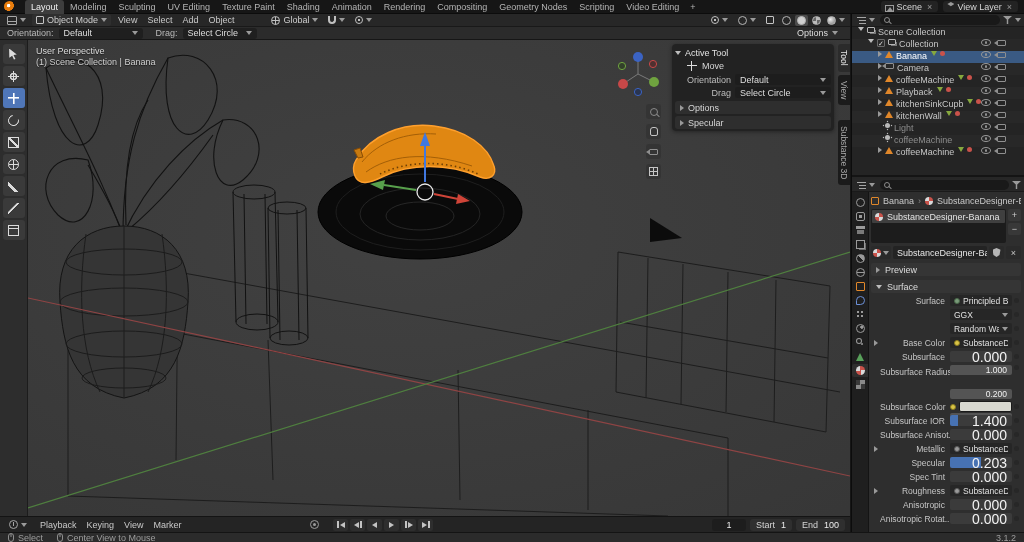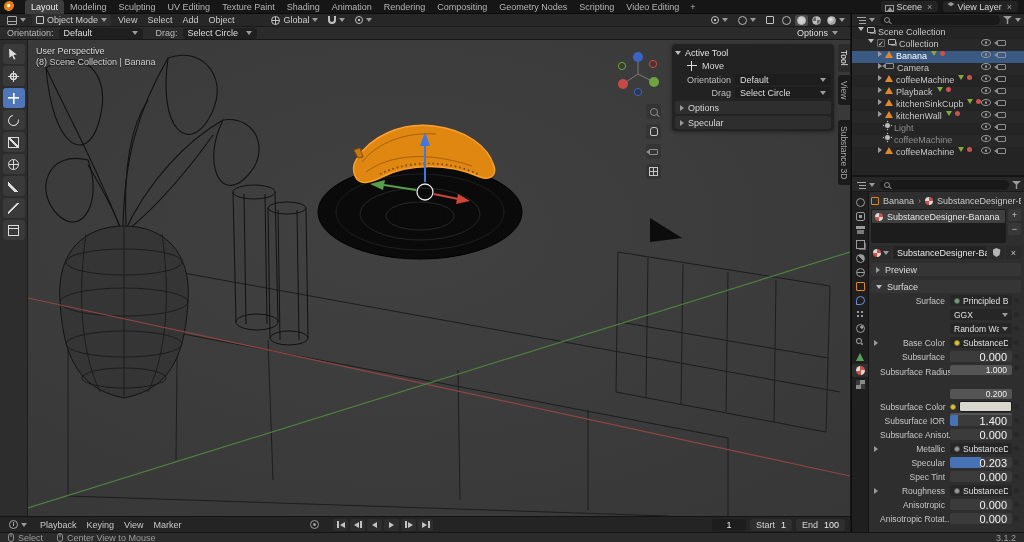--- a/index.html
+++ b/index.html
@@ -170,21 +170,21 @@
 .prow{display:flex;align-items:center;height:13px;margin-top:1px}
 .prow.tall{height:35px;align-items:flex-start;padding-top:1px}
 .parr{flex:0 0 9px;display:flex;justify-content:center;align-items:center;height:100%}
 .plabel{flex:0 0 70px;text-align:right;padding-right:5px;color:#c6c6c6;font-size:8.5px;white-space:nowrap;overflow:hidden}
 .pval{flex:1;display:flex;align-items:center;min-width:0;margin-right:9px;gap:3px;position:relative}
 .prow::after{content:"";width:5px;height:5px;border-radius:50%;background:#272727;position:absolute;right:2px}
 .prow{position:relative}
 .btnfield{flex:1;height:11px;background:#262626;border-radius:2px;display:flex;align-items:center;gap:3px;padding:0 4px;color:#e0e0e0;font-size:8.5px;overflow:hidden;white-space:nowrap;min-width:0}
 .btnfield .txt{overflow:hidden;flex:1}
 .numfield{flex:1;height:11px;background:#545454;border-radius:2px;color:#f2f2f2;font-size:8.5px;display:flex;align-items:center;justify-content:flex-end;padding:0 5px}
-.sliderf{flex:1;height:11px;background:#3b3b3b;border-radius:2px;position:relative;overflow:hidden;display:flex;align-items:center;justify-content:flex-end;padding:0 5px;color:#f2f2f2;font-size:11px}
+.sliderf{flex:1;height:11px;background:#3b3b3b;border-radius:2px;position:relative;overflow:hidden;display:flex;align-items:center;justify-content:flex-end;padding:0 5px;color:#f2f2f2;font-size:14px}
 .sliderf .fill{position:absolute;left:0;top:0;bottom:0;background:#4772b3}
 .sliderf b{position:relative;font-weight:normal}
 .fill-50{width:50%}.fill-0{width:0}.fill-13{width:13%}
 .swatch{flex:1;height:11px;border-radius:2px;background:#d8d8d0;border:1px solid #1a1a1a}
 .sockdot{width:6px;height:6px;border-radius:50%;flex:0 0 6px}
 .sock-col{background:#d9c447;border:1px solid #8a7b1e}
 .sock-f{background:#9a9a9a;border:1px solid #5a5a5a}
 .sock-g{background:#7a9a7a;border:1px solid #4a6a4a}
 .rstack{flex:1;display:flex;flex-direction:column;gap:14px}
 .rstack .numfield{flex:none;height:10px}
@@ -405,21 +405,21 @@
         </div>
         <div class="tool-btn t-measure">
           <span class="i"></span>
         </div>
         <div class="tool-btn t-cube">
           <span class="i"></span>
         </div>
       </div>
 
     <div class="vp-label1">User Perspective</div>
-    <div class="vp-label2">(8) Scene Collection | Banana</div>
+    <div class="vp-label2">(1) Scene Collection | Banana</div>
 
     <svg class="navgizmo" width="52" height="52">
       <g stroke="#7a7a7a" stroke-width="1">
         <line x1="26" y1="26" x2="26" y2="9"></line>
           <line x1="26" y1="26" x2="11" y2="36"></line>
           <line x1="26" y1="26" x2="42" y2="34"></line>
       </g>
       <circle cx="26" cy="9" r="5" fill="#3b63c3"></circle>
       <circle cx="11" cy="36" r="5" fill="#c74848"></circle>
       <circle cx="42" cy="34" r="5" fill="#6fa33f"></circle>

